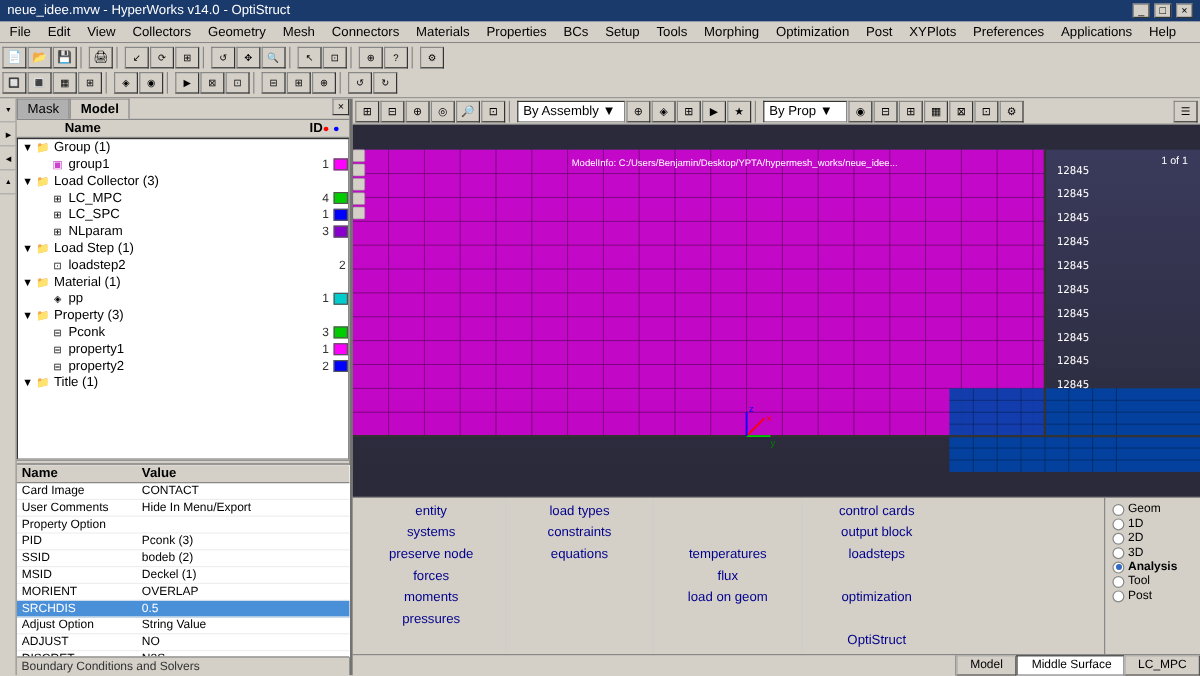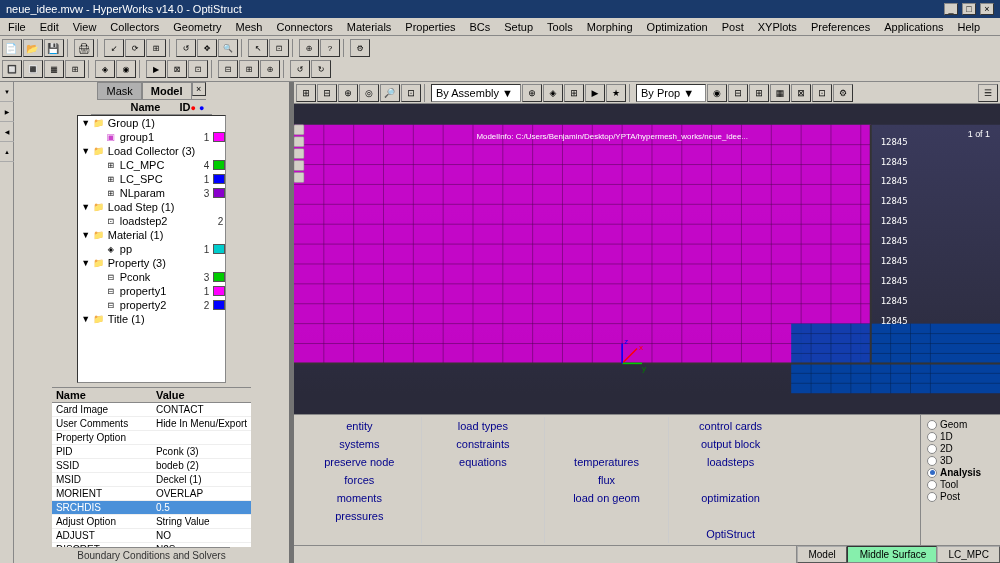--- a/index.html
+++ b/index.html
@@ -21,21 +21,21 @@
     #toolbars { background: #d4d0c8; border-bottom: 1px solid #888; padding: 2px; display: flex; flex-direction: column; gap: 1px; }
     .toolbar-row { display: flex; align-items: center; gap: 1px; height: 20px; }
     .tb-btn { width: 20px; height: 18px; background: #d4d0c8; border: 1px outset #888; display: flex; align-items: center; justify-content: center; font-size: 10px; cursor: pointer; }
     .tb-sep { width: 4px; height: 18px; border-left: 1px solid #888; border-right: 1px solid #d4d0c8; margin: 0 2px; }
     .tb-spacer { flex: 1; }
 
     
     #content-area { display: flex; flex: 1; overflow: hidden; }
 
     
-    #left-sidebar { width: 280px; display: flex; flex-direction: column; border-right: 5px solid #737373; background: #d4d0c8; align-items: center; }
+    #left-sidebar { width: 280px; display: flex; flex-direction: column; border-right: 3px solid #737373; background: #d4d0c8; }
 
     
     #sidebar-tabs { display: flex; background: #d4d0c8; border-bottom: 1px solid #888; }
     .sidebar-tab { padding: 2px 8px; font-size: 11px; border: 1px solid #888; border-bottom: none; background: #b0b0b0; cursor: pointer; }
     .sidebar-tab.active { background: #d4d0c8; font-weight: bold; }
 
     
     #entity-tree { flex: 1; overflow-y: auto; overflow-x: hidden; background: white; border: 1px inset #888; }
     .tree-header { display: flex; align-items: center; background: #d4d0c8; border-bottom: 1px solid #888; padding: 1px 4px; }
     .tree-header .col-name { flex: 1; font-weight: bold; font-size: 11px; }
@@ -77,21 +77,21 @@
 
     
     #bottom-panel { background: #d4d0c8; border-top: 1px solid #888; }
     .btb-dropdown { display: flex; align-items: center; gap: 2px; padding: 1px 4px; font-size: 11px; border: 1px inset #888; background: white; height: 18px; min-width: 80px; cursor: pointer; }
 
     
     #status-bar { height: 18px; background: #d4d0c8; border-top: 1px solid #888; display: flex; align-items: center; }
     .status-section { padding: 0 8px; font-size: 10px; border-right: 1px solid #888; height: 100%; display: flex; align-items: center; }
     .status-section.flex1 { flex: 1; }
     .status-tab { padding: 0 10px; font-size: 10px; border: 1px outset #aaa; background: #d4d0c8; height: 100%; display: flex; align-items: center; cursor: pointer; }
-    .status-tab.active { background: #86efac; border: 1px inset #888; padding-left: 12px; }
+    .status-tab.active { background: #ffffff; border: 1px inset #888; padding-left: 12px; }
 
     
     ::-webkit-scrollbar { width: 8px; height: 8px; }
     ::-webkit-scrollbar-track { background: #d4d0c8; }
     ::-webkit-scrollbar-thumb { background: #888; border: 1px solid #666; }
 
     
     .cb-pink { background: #ff00ff; }
     .cb-blue { background: #0000ff; }
     .cb-green { background: #00cc00; }

